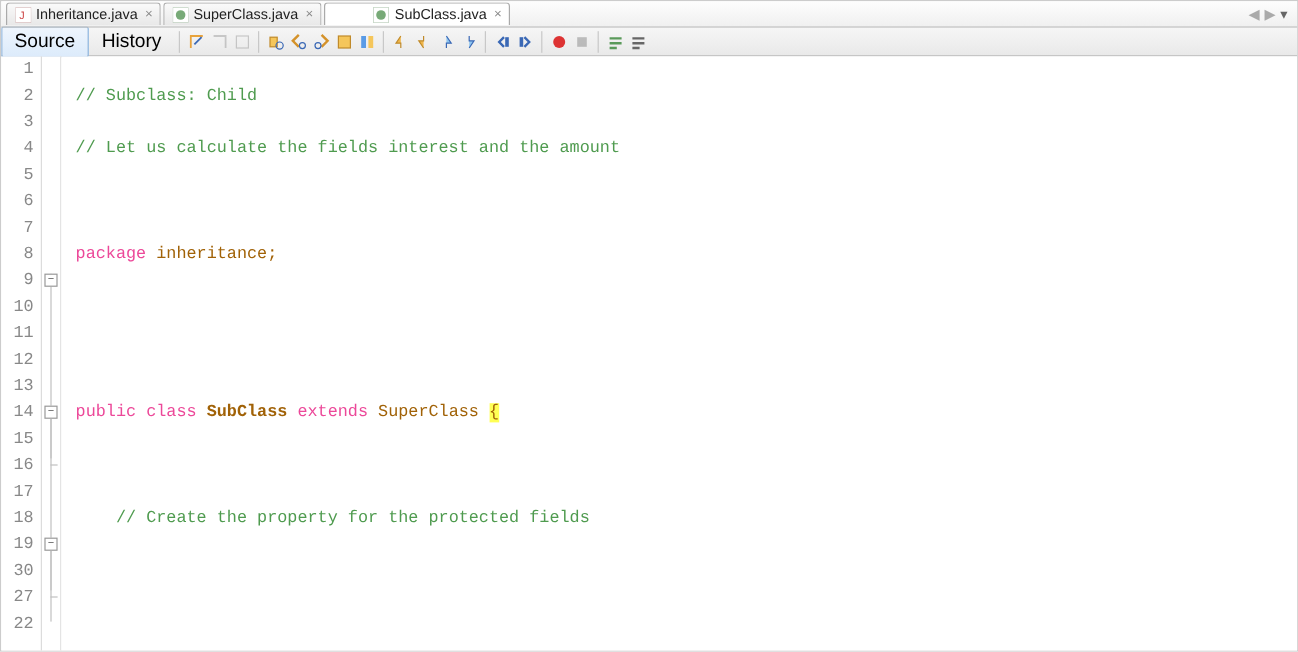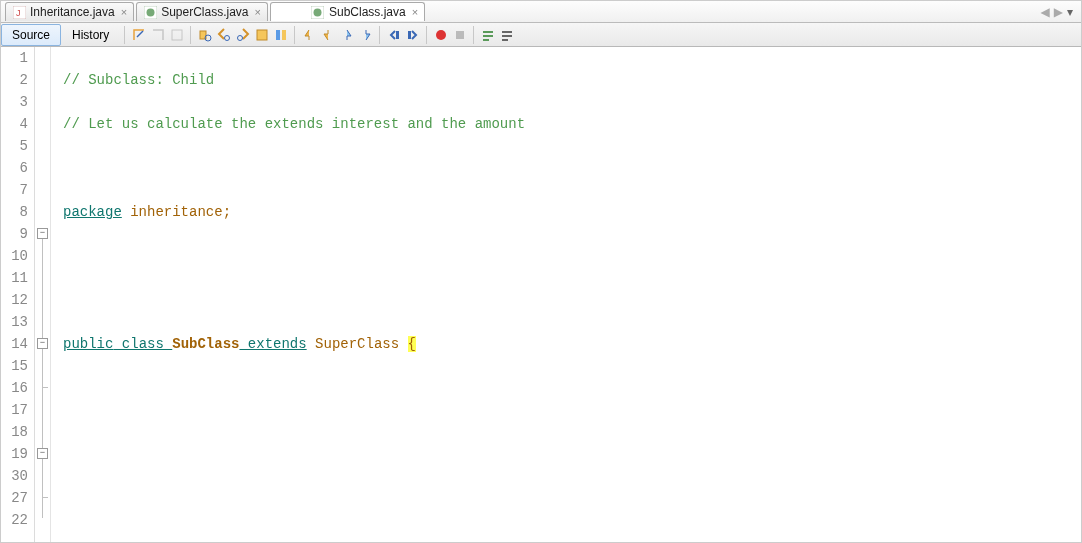--- a/index.html
+++ b/index.html
@@ -59,21 +59,21 @@
     display: flex;
     align-items: center;
     height: 24px;
     border-bottom: 1px solid #b8b8b8;
     background: linear-gradient(#f6f6f6,#e9e9e9);
   }
   .mode-btn {
     padding: 3px 10px;
     border: 1px solid transparent;
     cursor: pointer;
-    font-size: 12px;
+    font-size: 16px;
   }
   .mode-btn.active {
     background: linear-gradient(#eef5fd,#dcebfb);
     border: 1px solid #8ab4e0;
     border-radius: 2px;
   }
   .tb-sep {
     width: 1px;
     height: 18px;
     background: #c8c8c8;
@@ -155,21 +155,21 @@
   .c-comment { color: #4e9b4e; }
   .c-comment { color: #4f9f4f; }
   .c-comment { color: #5f9e4f; }
   .c-comment { color: #4c9a4c; }
   .c-comment { color: #5a9e5a; }
   .c-comment { color: #4e9945; }
   .c-comment { color: #4e994e; }
   .c-comment { color: #5a9a5a; }
   .c-comment { color: #4f9b4f; }
 
-  .c-key { color: #0f766e; text-decoration: underline; }
+  .c-key { color: #ec4899; }
   .c-plain { color: #a16207; }
   .c-bold { font-weight: bold; }
   .hl-brace { background: #ffff55; }
 </style>
 </head>
 <body>
 
 <div class="tabs-row">
   <div class="tab">
     <span class="icon-java">
@@ -356,27 +356,28 @@
     <div class="fold-box" style="top:181px;">−</div>
     <div class="fold-box" style="top:291px;">−</div>
     <div class="fold-vline" style="top:302px; height:33px; left:7px;"></div>
     <div class="fold-hend" style="top:340px;"></div>
     <div class="fold-box" style="top:401px;">−</div>
     <div class="fold-vline" style="top:412px; height:33px; left:7px;"></div>
     <div class="fold-hend" style="top:450px;"></div>
   </div>
   <div class="code">
 <div class="ln"><span class="c-comment">// Subclass: Child</span></div>
-<div class="ln"><span class="c-comment">// Let us calculate the extends interest and the amount</span></div>
+<div class="ln"><span class="c-comment">// Let us calculate the fields interest and the amount</span></div>
 <div class="ln"></div>
 <div class="ln"><span class="c-key">package</span><span class="c-plain"> inheritance;</span></div>
 <div class="ln"></div>
 <div class="ln"></div>
 <div class="ln"><span class="c-key">public</span><span class="c-key"> class </span><span class="c-plain c-bold">SubClass</span><span class="c-key"> extends</span><span class="c-plain"> SuperClass </span><span class="c-plain hl-brace">{</span></div>
 <div class="ln"></div>
+<div class="ln">    <span class="c-comment">// Create the property for the protected fields</span></div>
 
 
 
 
 
 
 
 
 
 

